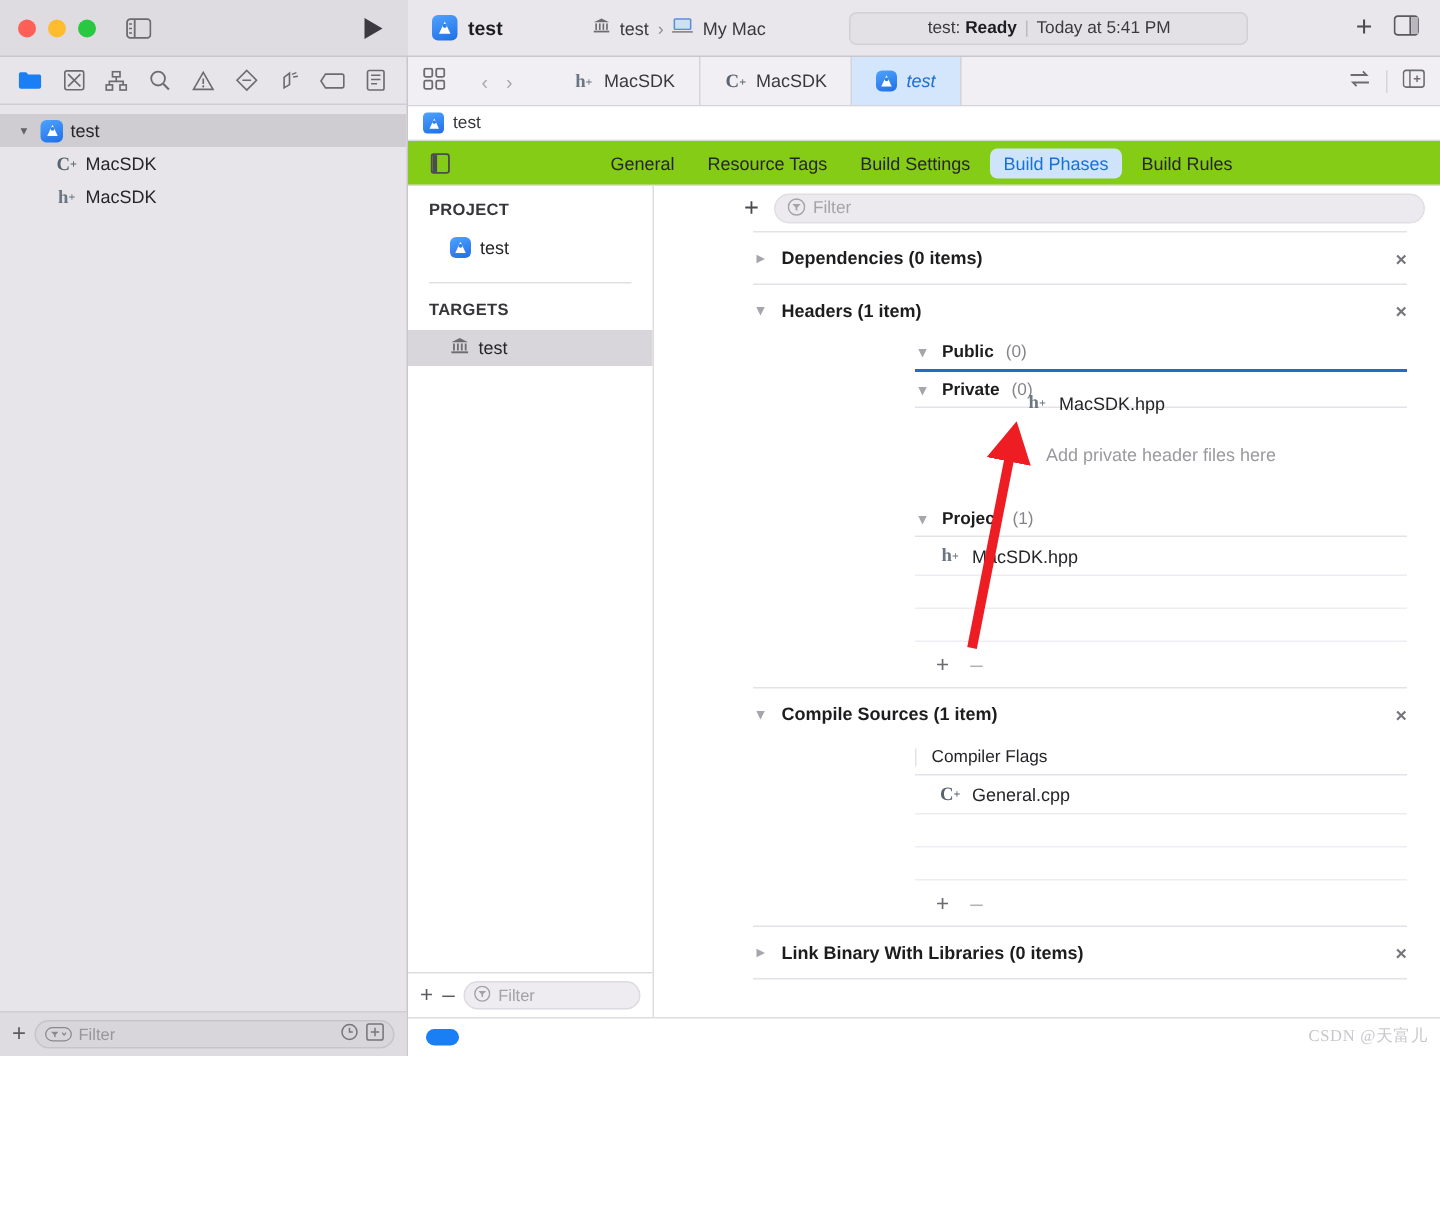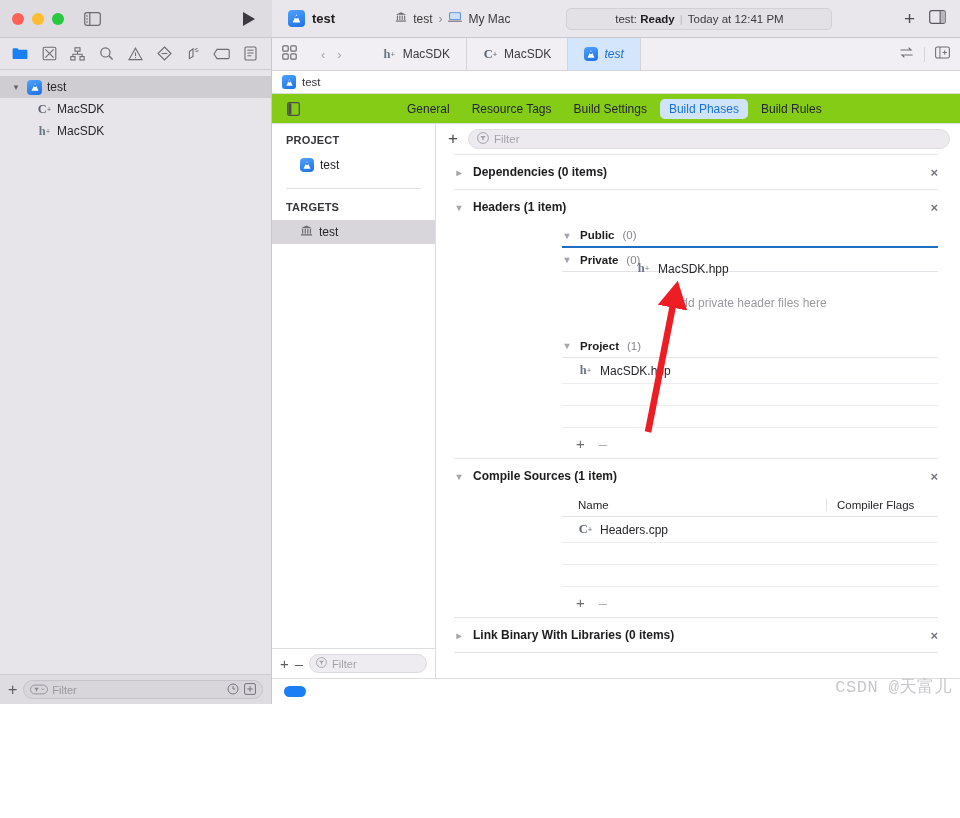--- a/index.html
+++ b/index.html
@@ -148,21 +148,21 @@
     height: 30px; display: flex; align-items: center;
     border-bottom: 1px solid #ddd; background: #84cc16;
   }
   .ptab-toggle { width: 42px; display:flex; align-items:center; justify-content:center; color:#4b4b50; }
   .ptabs-inner { display:flex; align-items:center; gap: 4px; margin-left: 84px; }
   .ptab {
     font-size: 12px; color: #26262a; padding: 3px 9px; border-radius: 5px;
   }
   .ptab.active { background: #cfe4fb; color: #1871d8; }
 
-  .content-row { display: flex; flex: 1; min-height: 0; }
+  .content-row { display: flex; flex: 1; min-height: 0; gap: 48px; }
 
   
   .ptlist {
     width: 164px; flex: 0 0 164px;
     display: flex; flex-direction: column;
     border-right: 1px solid #ddd; background: #fff;
   }
   .ptlist-body { flex: 1; padding-top: 10px; }
   .sec-title {
     font-size: 11px; font-weight: bold; color: #35353a;
@@ -257,22 +257,22 @@
 
   
   .bottombar {
     height: 26px; flex: 0 0 26px; display: flex; align-items: center;
     background: #fff; border-top: 1px solid #ddd; padding-left: 12px;
   }
   .blue-pill { width: 22px; height: 11px; border-radius: 5.5px; background: #1a7ef5; }
 
   .watermark {
     position: absolute; right: 8px; bottom: 6px;
-    font-size: 17px; color: #c8c6cb; letter-spacing: 0.5px;
-    font-family: Liberation Mono, monospace;
+    font-size: 11px; color: #c8c6cb; letter-spacing: 0.5px;
+    font-family: Liberation Serif, serif;
   }
 </style>
 </head>
 <body>
 
 <div class="app">
 
   <div class="toolbar">
     <div class="tb-left">
       <div class="traffic">
@@ -324,21 +324,21 @@
           <svg width="14" height="12" viewBox="0 0 16 13">
               <rect x="1.2" y="1" width="13.6" height="9" rx="1.2" fill="#5b8fd6"></rect>
               <rect x="2.4" y="2.1" width="11.2" height="6.8" fill="#cfe0f5"></rect>
               <rect x="0" y="10.6" width="16" height="1.5" rx="0.7" fill="#8b8a90"></rect>
             </svg>
         </span>
         <span>My Mac</span>
       </div>
 
       <div class="status-pane">
-        <span>test:</span>&nbsp;<b>Ready</b><span class="status-sep">|</span><span>Today at 12:41 PM</span>
+        <span>test:</span>&nbsp;<b>Ready</b><span class="status-sep">|</span><span>Today at 5:41 PM</span>
       </div>
 
       <div class="tb-actions">
         <span class="tb-plus">+</span>
         <span>
           <svg width="17" height="14" viewBox="0 0 17 14">
               <rect x="0.7" y="0.7" width="15.6" height="12.6" rx="2.2" fill="none" stroke="#5b5960" stroke-width="1.2"></rect>
               <line x1="11.2" y1="0.7" x2="11.2" y2="13.3" stroke="#5b5960" stroke-width="1.2"></line>
               <rect x="11.9" y="1.4" width="4.4" height="11.2" fill="#b9b7bd"></rect>
             </svg>
@@ -652,27 +652,26 @@
               </div>
             </div>
 
             <div class="phase-block">
               <div class="phase-header">
                 <span class="disc">▾</span>
                 <span>Compile Sources (1 item)</span>
                 <span class="phase-x">×</span>
               </div>
               <div class="tbl-head">
-                <span class="th-name">Name</span>
                 <span class="th-flags">Compiler Flags</span>
               </div>
               <div class="sub-body">
                 <div class="row-item">
                   <span class="ficon ficon-c">C<span class="sup">+</span></span>
-                  <span>Headers.cpp</span>
+                  <span>General.cpp</span>
                 </div>
                 <div class="empty-row"></div>
                 <div class="empty-row"></div>
               </div>
               <div class="addremove">
                 <span>+</span>
                 <span class="minus">–</span>
               </div>
             </div>
 

